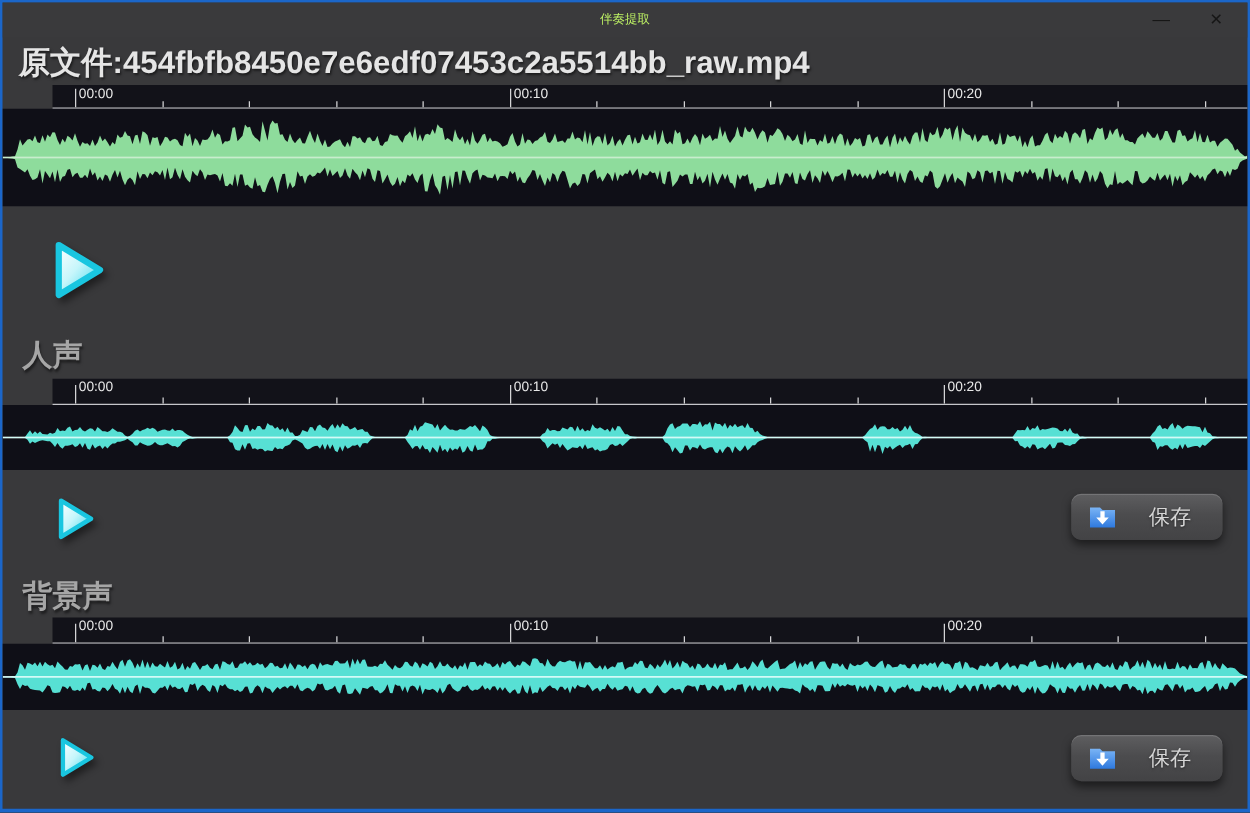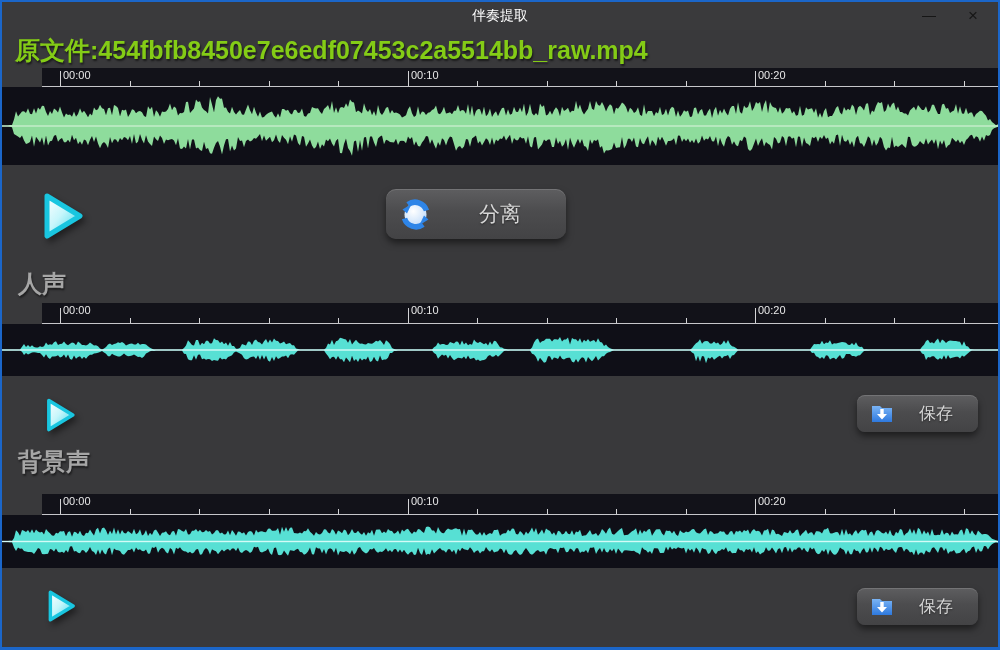--- a/index.html
+++ b/index.html
@@ -8,33 +8,33 @@
     box-sizing:border-box;
     border:2px solid #1b66c9;border-bottom-width:3px;
     background:#39393b;
     font-family:"Liberation Sans",sans-serif;
     overflow:hidden;
     -webkit-user-select:none;user-select:none;
   }
   
   .titlebar{height:28px;position:relative;background:#3a3a3c;}
   .win-title{
-    text-align:center;line-height:27px;color:#ffffff;font-size:14px;
+    text-align:center;line-height:27px;color:#bef264;font-size:10px;
   }
   .win-btn{
     position:absolute;top:0;width:34px;height:27px;
     background:none;border:none;padding:0;cursor:pointer;
     color:#161616;text-align:center;line-height:27px;font-family:inherit;
   }
   .win-btn.min{right:52px;font-size:14px;}
   .win-btn.close{right:8px;font-size:17px;}
   
   .heading{
     height:38px;line-height:41px;padding-left:13px;
-    font-size:25px;font-weight:bold;color:#84cc16;
+    font-size:25px;font-weight:bold;color:#e5e5e5;
     text-shadow:1px 2px 2px rgba(0,0,0,.55);
     white-space:nowrap;
   }
   
   .ruler{
     position:relative;background:#121219;box-sizing:border-box;
     border-bottom:1px solid #c6c6ca;overflow:hidden;margin-left:40px;
   }
   .r1{height:19px;}
   .r2,.r3{height:21px;}
@@ -75,21 +75,21 @@
   .bs2{top:19px;}
   .bs3{top:20px;}
   .btn-save .icon{margin-left:13px;}
   
   .seclabel{
     padding-left:16px;font-size:24px;font-weight:bold;color:#a6a6a6;
     text-shadow:1px 2px 2px rgba(0,0,0,.5);
     display:flex;align-items:flex-end;box-sizing:border-box;
   }
   .l2{height:36px;padding-bottom:3px;}
-  .l3{height:28px;padding-bottom:16px;}
+  .l3{height:28px;padding-bottom:1px;}
 </style>
 </head>
 <body>
 
 <div class="titlebar">
   <div class="win-title">伴奏提取</div>
   <button class="win-btn min"><span>—</span></button>
   <button class="win-btn close"><span>×</span></button>
 </div>
 
@@ -131,41 +131,20 @@
             <stop offset="0" stop-color="#ffffff"></stop>
               <stop offset="0.45" stop-color="#c6f6fb"></stop>
               <stop offset="1" stop-color="#35d6ea"></stop>
           </linearGradient>
         </defs>
         <path d="M15 9 L48 29 L15 49 Z" fill="url(#pg1)" stroke="#19c6e0" stroke-width="5" stroke-linejoin="round"></path>
       </svg>
     </span>
   </button>
 
-  <button class="btn btn-separate">
-    <span class="icon">
-      <svg width="37" height="37" viewBox="0 0 37 37">
-        <defs>
-          <radialGradient id="syncc" cx="0.4" cy="0.35" r="0.8">
-            <stop offset="0" stop-color="#ffffff"></stop>
-              <stop offset="0.7" stop-color="#cfe4fb"></stop>
-              <stop offset="1" stop-color="#9cc6f5"></stop>
-          </radialGradient>
-        </defs>
-        <circle cx="18.5" cy="18.5" r="11" fill="url(#syncc)"></circle>
-        <g stroke="#2e85e8" stroke-width="5.5" fill="none" stroke-linecap="butt">
-          <path d="M29.5 14.5 A12 12 0 0 0 11 8.5"></path>
-          <path d="M7.5 22.5 A12 12 0 0 0 26 28.5"></path>
-        </g>
-        <polygon points="5.5,13.5 14.5,8 10,17.5" fill="#2e85e8"></polygon>
-        <polygon points="31.5,23.5 22.5,29 27,19.5" fill="#2e85e8"></polygon>
-      </svg>
-    </span>
-    <span class="lab">分离</span>
-  </button>
 
 </div>
 
 <div class="seclabel l2">
   <span>人声</span>
 </div>
 <div class="ruler r2">
   <span class="tlabel" style="left:21px">00:00</span>
   <span class="tlabel" style="left:369px">00:10</span>
   <span class="tlabel" style="left:716px">00:20</span>

